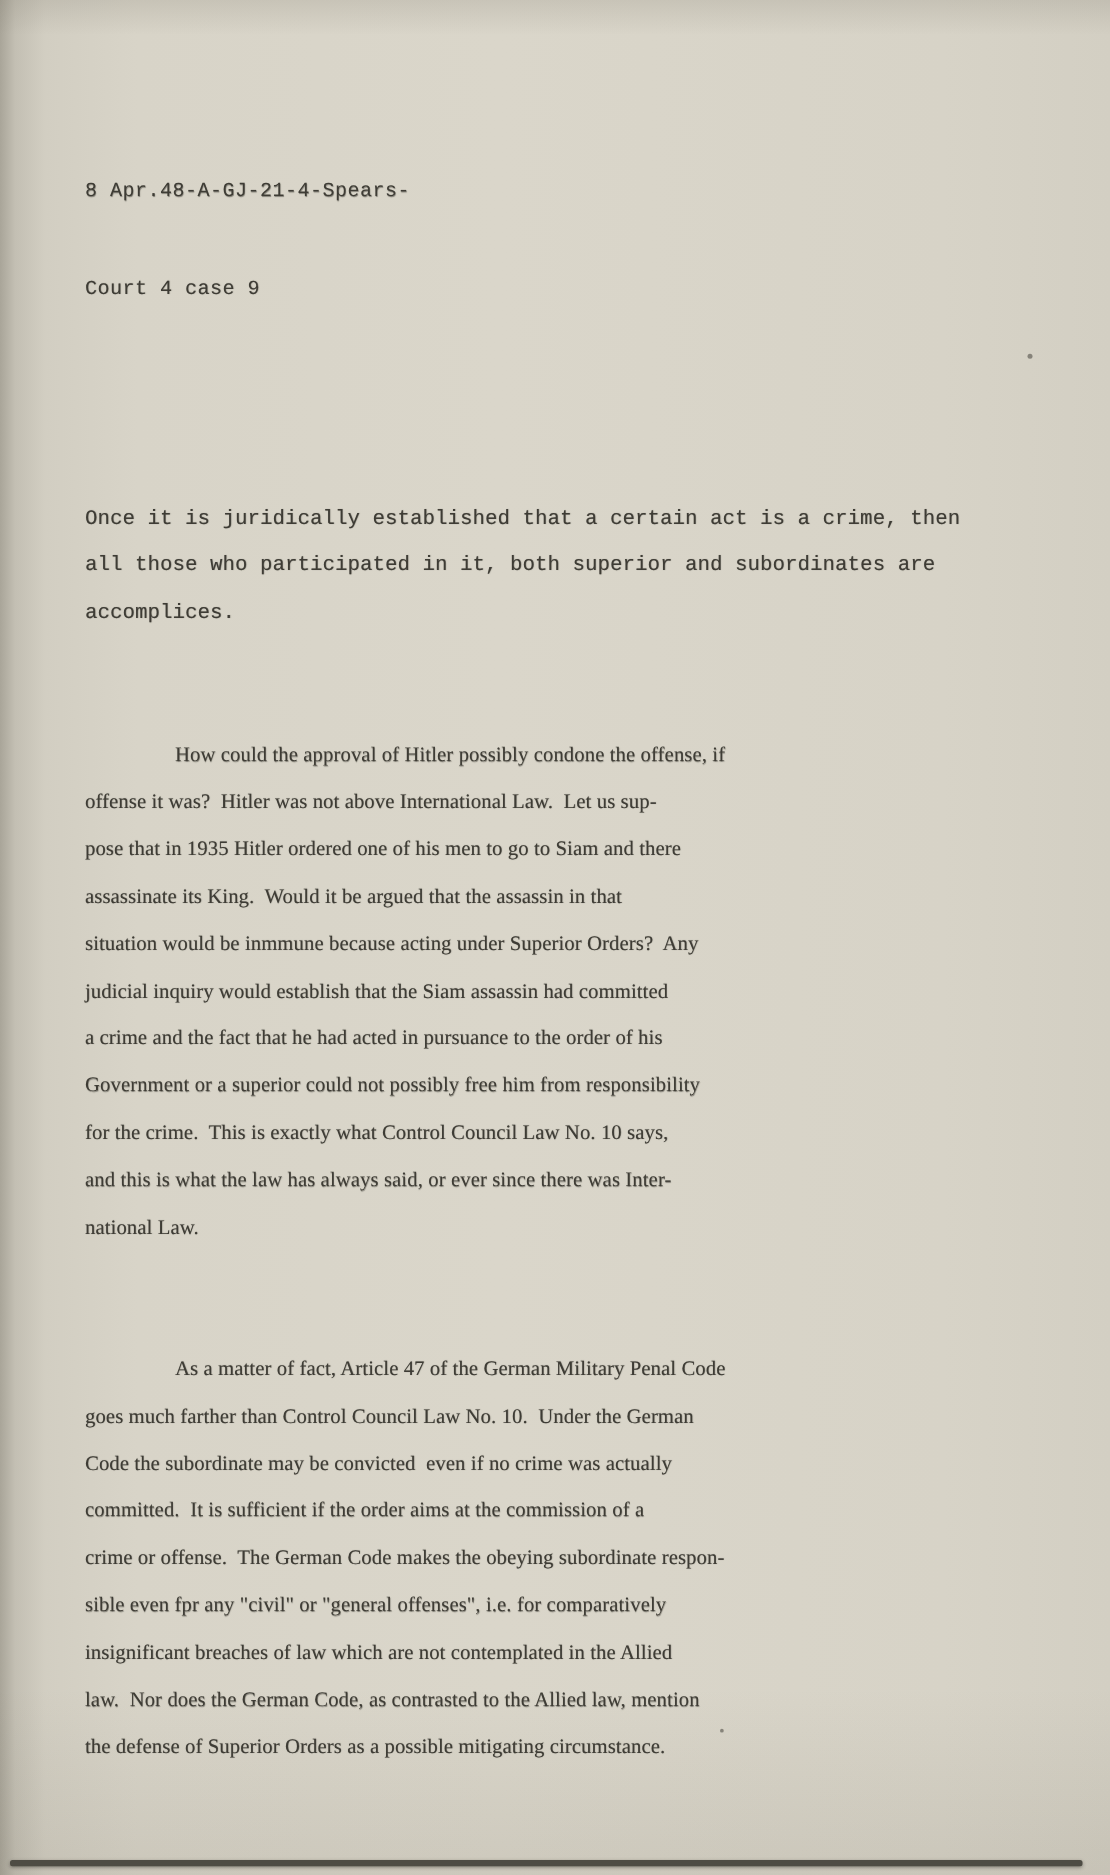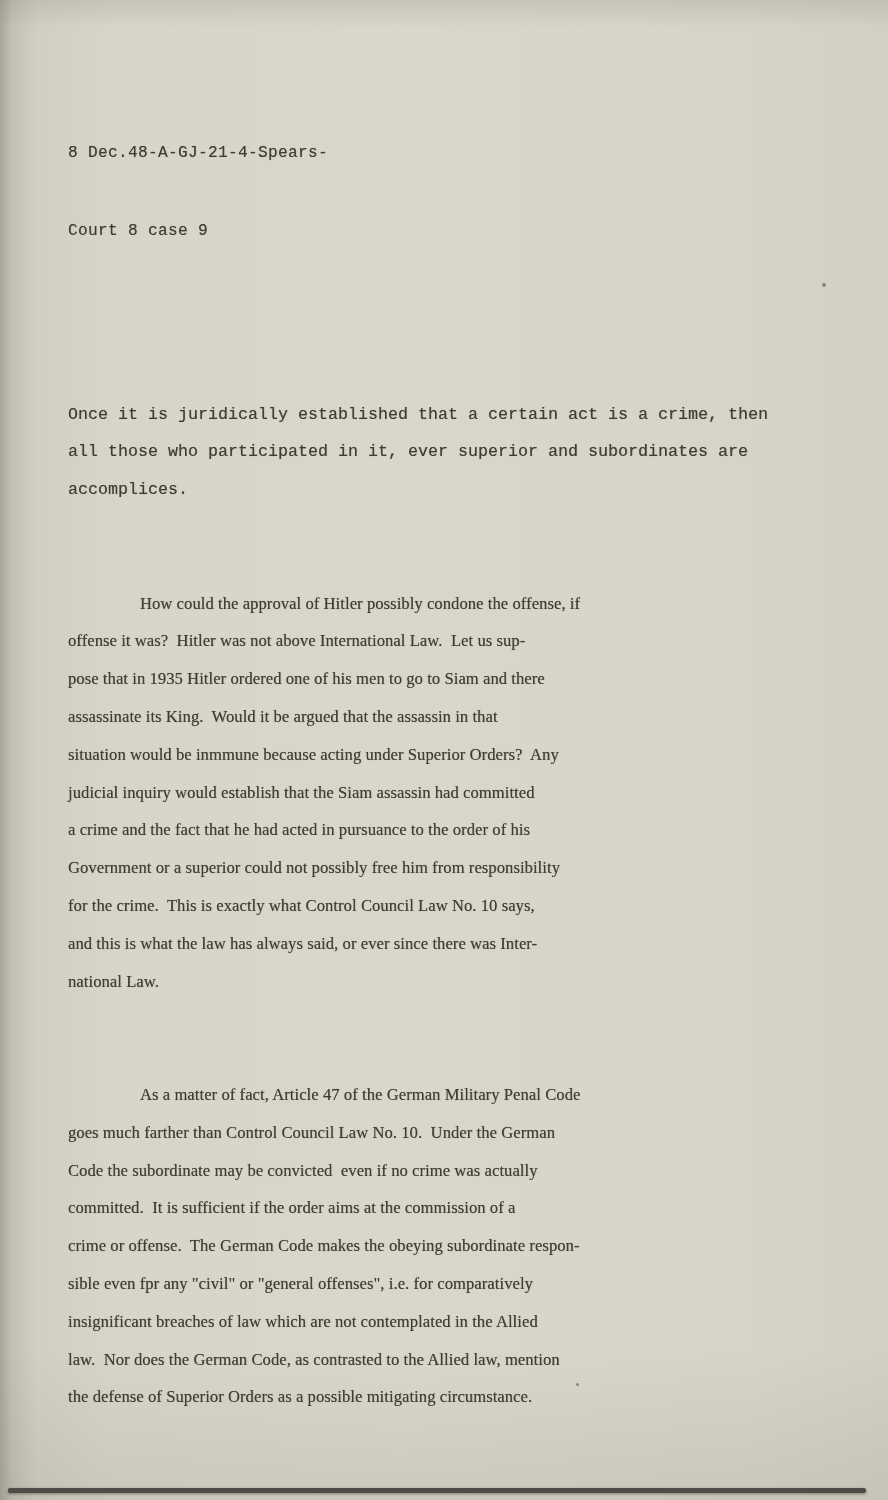--- a/index.html
+++ b/index.html
@@ -70,27 +70,27 @@
   .speck.s2 { left: 576px; top: 1383px; width: 3px; height: 3px; }
 </style>
 </head>
 <body>
 
 <div class="page">
 
   <div class="content">
 
     <div class="header">
-      <div>8 Dec.48-A-GJ-21-4-Spears-</div>
-      <div>Court 8 case 9</div>
+      <div>8 Apr.48-A-GJ-21-4-Spears-</div>
+      <div>Court 4 case 9</div>
     </div>
 
     <div class="body">
       <div class="para">Once it is juridically established that a certain act is a crime, then
-all those who participated in it, ever superior and subordinates are
+all those who participated in it, both superior and subordinates are
 accomplices.</div>
       <div class="para indent">How could the approval of Hitler possibly condone the offense, if
 offense it was?  Hitler was not above International Law.  Let us sup-
 pose that in 1935 Hitler ordered one of his men to go to Siam and there
 assassinate its King.  Would it be argued that the assassin in that
 situation would be inmmune because acting under Superior Orders?  Any
 judicial inquiry would establish that the Siam assassin had committed
 a crime and the fact that he had acted in pursuance to the order of his
 Government or a superior could not possibly free him from responsibility
 for the crime.  This is exactly what Control Council Law No. 10 says,

